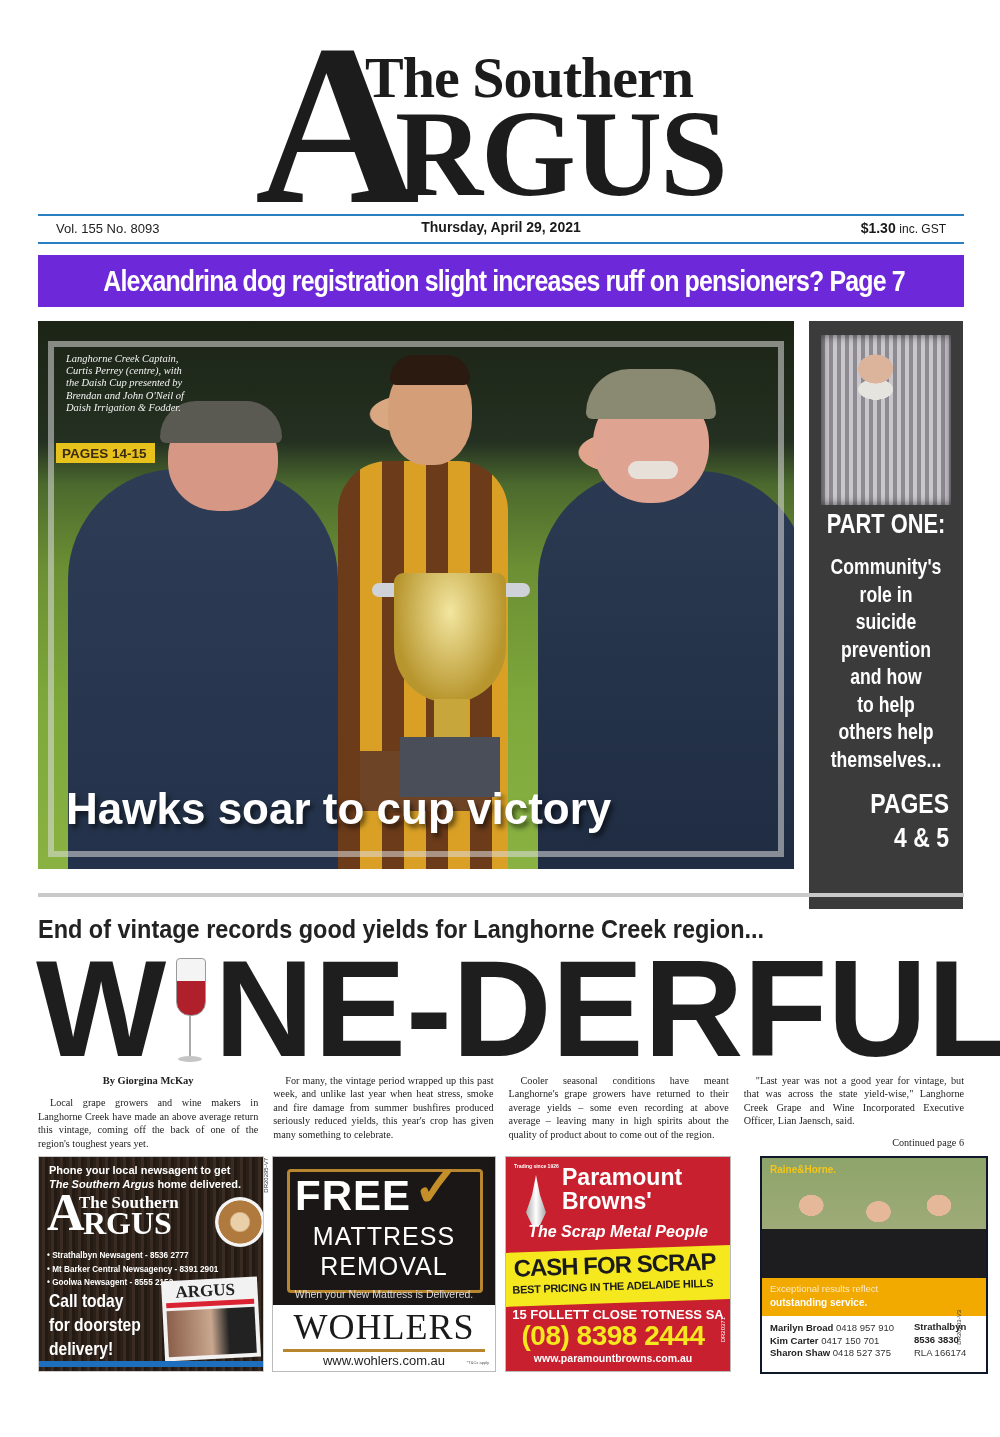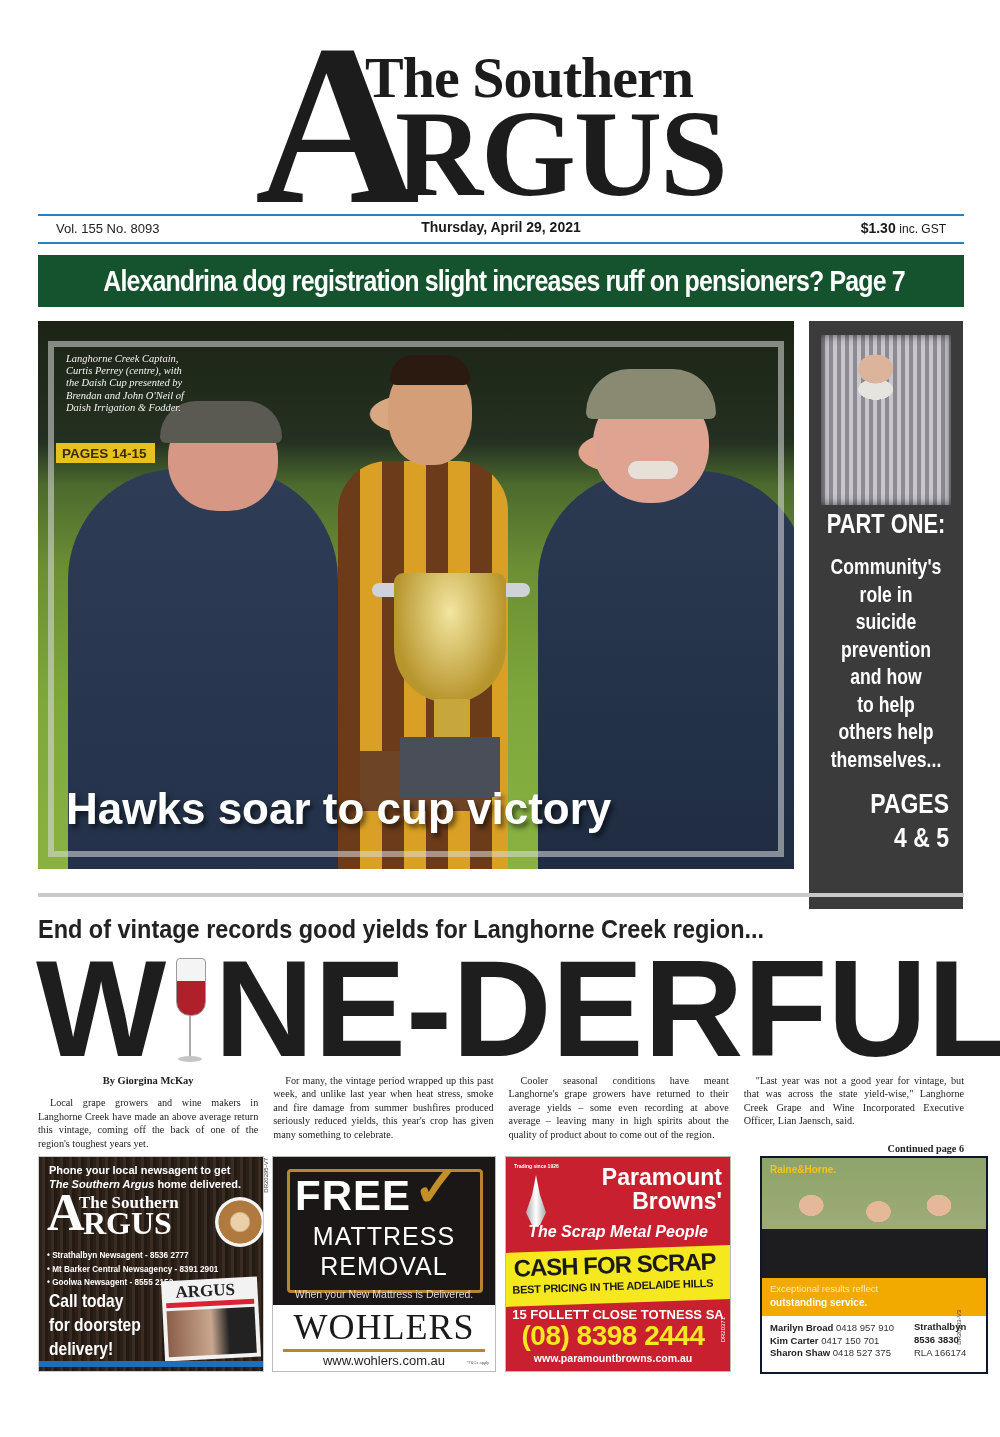--- a/index.html
+++ b/index.html
@@ -15,21 +15,21 @@
   
   .rule-blue { left: 38px; width: 926px; height: 2px; background: #2a7fc0; }
   .dateline { left: 38px; top: 217px; width: 926px; height: 24px; font-size: 13px; }
   .dl-vol { position: absolute; left: 18px; top: 4px; color: #222; }
   .dl-date { position: absolute; left: 0; right: 0; top: 2px; text-align: center; font-weight: bold; font-size: 14px; }
   .dl-price { position: absolute; right: 18px; top: 3px; }
   .dl-price b { font-size: 14px; }
   .dl-price span { font-size: 12px; }
 
   
-  .red-banner { left: 38px; top: 255px; width: 926px; height: 52px; background: #14532d; color: #fff; font-family: "Liberation Sans", sans-serif; font-weight: bold; font-size: 29px; line-height: 52px; text-align: center; letter-spacing: -1px; transform-origin: left; }
+  .red-banner { left: 38px; top: 255px; width: 926px; height: 52px; background: #6d28d9; color: #fff; font-family: "Liberation Sans", sans-serif; font-weight: bold; font-size: 29px; line-height: 52px; text-align: center; letter-spacing: -1px; transform-origin: left; }
   .red-banner span { display: inline-block; transform: scaleX(0.86); transform-origin: center; white-space: nowrap; }
 
   
   .photo { left: 38px; top: 321px; width: 756px; height: 548px; overflow: hidden;
     background:
       radial-gradient(ellipse 10% 6% at 50% 17%, #d9a883 0 60%, transparent 62%),
       radial-gradient(ellipse 8% 5% at 25% 24%, #e2a48d 0 60%, transparent 62%),
       radial-gradient(ellipse 9% 6% at 77% 24%, #e2a48d 0 60%, transparent 62%),
       linear-gradient(180deg, #1c2416 0%, #243021 22%, #4c6a2e 30%, #6c8f34 45%, #7ea83b 70%, #89b242 100%);
   }
@@ -81,21 +81,21 @@
   .wine-row { position: absolute; left: 0; top: 0; display: flex; align-items: flex-end; }
   .wine-glass { position: relative; width: 36px; height: 112px; margin: 0 6px; }
   .glass-bowl { position: absolute; left: 4px; top: 4px; width: 28px; height: 56px; border: 1.5px solid #9a9a9a; border-radius: 4px 4px 14px 14px; background: linear-gradient(180deg, #f4f4f4 0 40%, #b0202a 40% 100%); }
   .glass-stem { position: absolute; left: 17px; top: 62px; width: 2px; height: 42px; background: #aaa; }
   .glass-foot { position: absolute; left: 6px; top: 102px; width: 24px; height: 6px; border-radius: 50%; background: #c5c5c5; }
 
   
   .columns { left: 38px; top: 1074px; width: 926px; display: grid; grid-template-columns: repeat(4, 1fr); column-gap: 15px; font-family: "Liberation Serif", serif; font-size: 10.2px; line-height: 13.4px; color: #222; }
   .col p { margin: 0; text-align: justify; text-indent: 12px; }
   .byline { font-weight: bold; text-align: center; font-size: 10.5px; margin-bottom: 9px; }
-  .continued { font-weight: bold; text-align: right; margin-top: 14px; }
+  .continued { font-weight: normal; text-align: right; margin-top: 8px; }
 
   
   .ad { top: 1156px; height: 214px; overflow: hidden; }
   .ad1 { left: 38px; width: 224px; background: repeating-linear-gradient(90deg, #2b2018 0 3px, #3a2c22 3px 6px, #241a14 6px 9px); border: 1px solid #ccc; color: #fff; }
   .ad1-top { position: absolute; left: 10px; top: 6px; font-weight: bold; font-size: 11px; line-height: 14px; }
   .ad1-top i { font-style: italic; }
   .ad1-logo-the { position: absolute; left: 40px; top: 36px; font-family: "Liberation Serif", serif; font-weight: bold; font-size: 17px; }
   .ad1-logo-a { position: absolute; left: 8px; top: 30px; font-family: "Liberation Serif", serif; font-weight: bold; font-size: 52px; line-height: 52px; }
   .ad1-logo-rgus { position: absolute; left: 44px; top: 50px; font-family: "Liberation Serif", serif; font-weight: bold; font-size: 32px; line-height: 32px; }
   .ad1-coffee { position: absolute; left: 176px; top: 40px; width: 50px; height: 50px; border-radius: 50%; background: radial-gradient(circle, #e9d0a8 0 25%, #b07a3e 30% 60%, #f4f4f4 62% 100%); }
@@ -117,21 +117,21 @@
   .ad2-when { position: absolute; left: 0; right: 0; top: 131px; text-align: center; font-size: 10.5px; color: #ddd; }
   .ad2-wohlers { position: absolute; left: 0; right: 0; top: 150px; text-align: center; font-family: "Liberation Serif", serif; font-size: 36px; line-height: 40px; color: #1a1a1a; letter-spacing: 1px; }
   .ad2-gold { position: absolute; left: 10px; right: 10px; top: 192px; height: 3px; background: #b8862e; }
   .ad2-web { position: absolute; left: 0; right: 0; top: 196px; text-align: center; font-size: 13px; color: #222; }
   .ad2-tc { position: absolute; right: 6px; top: 203px; font-size: 4px; color: #555; }
   .vcode { position: absolute; font-size: 6px; color: #333; writing-mode: vertical-rl; transform: rotate(180deg); }
 
   .ad3 { left: 505px; width: 224px; background: #c8202e; color: #fff; border: 1px solid #bbb; }
   .ad3-spire { position: absolute; left: 20px; top: 18px; width: 20px; height: 50px; background: linear-gradient(90deg, #aaa, #fff, #aaa); clip-path: polygon(50% 0, 70% 40%, 100% 75%, 70% 100%, 30% 100%, 0 75%, 30% 40%); }
   .ad3-trading { position: absolute; left: 8px; top: 6px; font-size: 5px; font-weight: bold; }
-  .ad3-name { position: absolute; left: 56px; top: 8px; width: 160px; text-align: right; font-weight: bold; font-size: 23px; line-height: 24px; }
+  .ad3-name { position: absolute; left: 56px; top: 8px; width: 160px; text-align: left; font-weight: bold; font-size: 23px; line-height: 24px; }
   .ad3-tag { position: absolute; left: 0; right: 0; top: 66px; text-align: center; font-style: italic; font-weight: bold; font-size: 16px; }
   .ad3-yellow { position: absolute; left: -4px; top: 92px; width: 232px; height: 54px; background: #f6e81f; color: #1a1a1a; transform: rotate(-2deg); }
   .ad3-cash { position: absolute; left: 12px; top: 2px; font-weight: bold; font-size: 24px; line-height: 28px; letter-spacing: -1px; white-space: nowrap; }
   .ad3-best { position: absolute; left: 10px; top: 30px; font-weight: bold; font-size: 11px; line-height: 14px; white-space: nowrap; letter-spacing: -0.3px; }
   .ad3-addr { position: absolute; left: 0; right: 0; top: 150px; text-align: center; font-weight: bold; font-size: 13px; }
   .ad3-phone { position: absolute; left: 0; right: 10px; top: 164px; text-align: center; font-weight: bold; font-size: 28px; line-height: 30px; color: #f6e81f; letter-spacing: -0.5px; }
   .ad3-web { position: absolute; left: 0; right: 10px; top: 195px; text-align: center; font-weight: bold; font-size: 10.5px; }
 
   .ad4 { left: 740px; width: 224px; background: #fff; border: 2px solid #0f172a; margin-left: 20px; }
   .ad4-photo { position: absolute; left: 0; top: 0; width: 100%; height: 158px; background:

